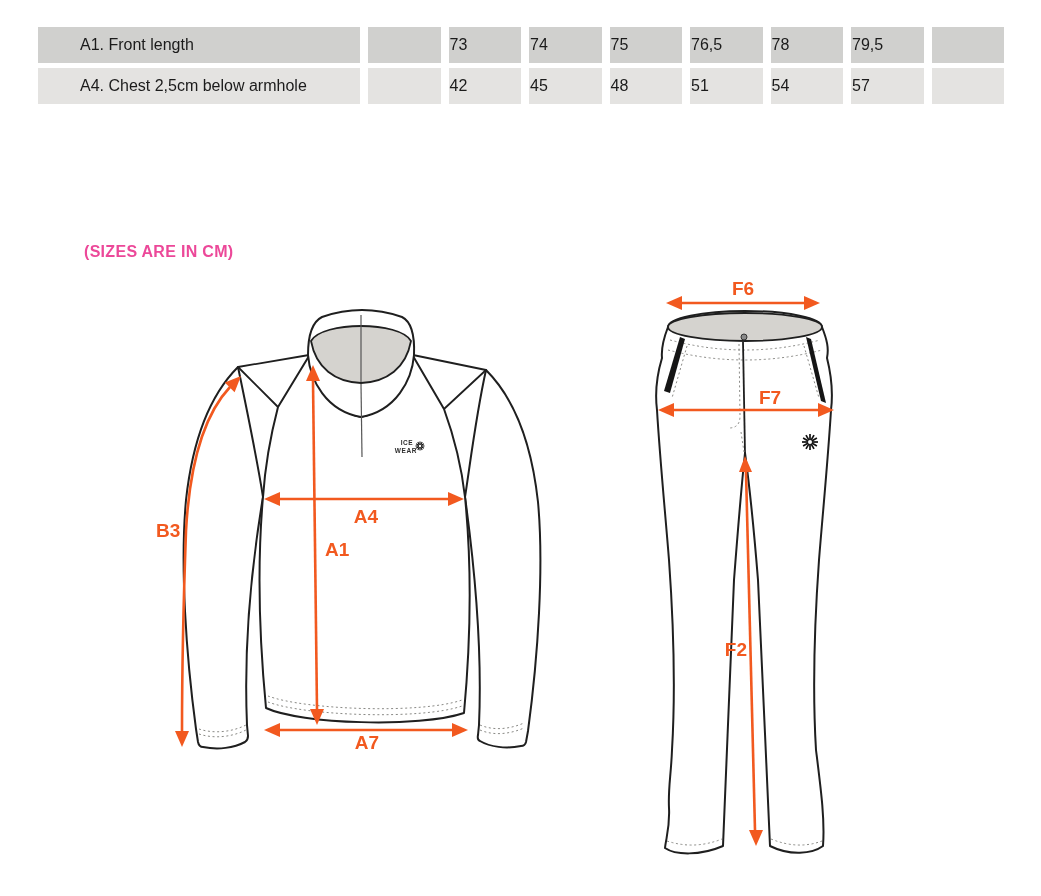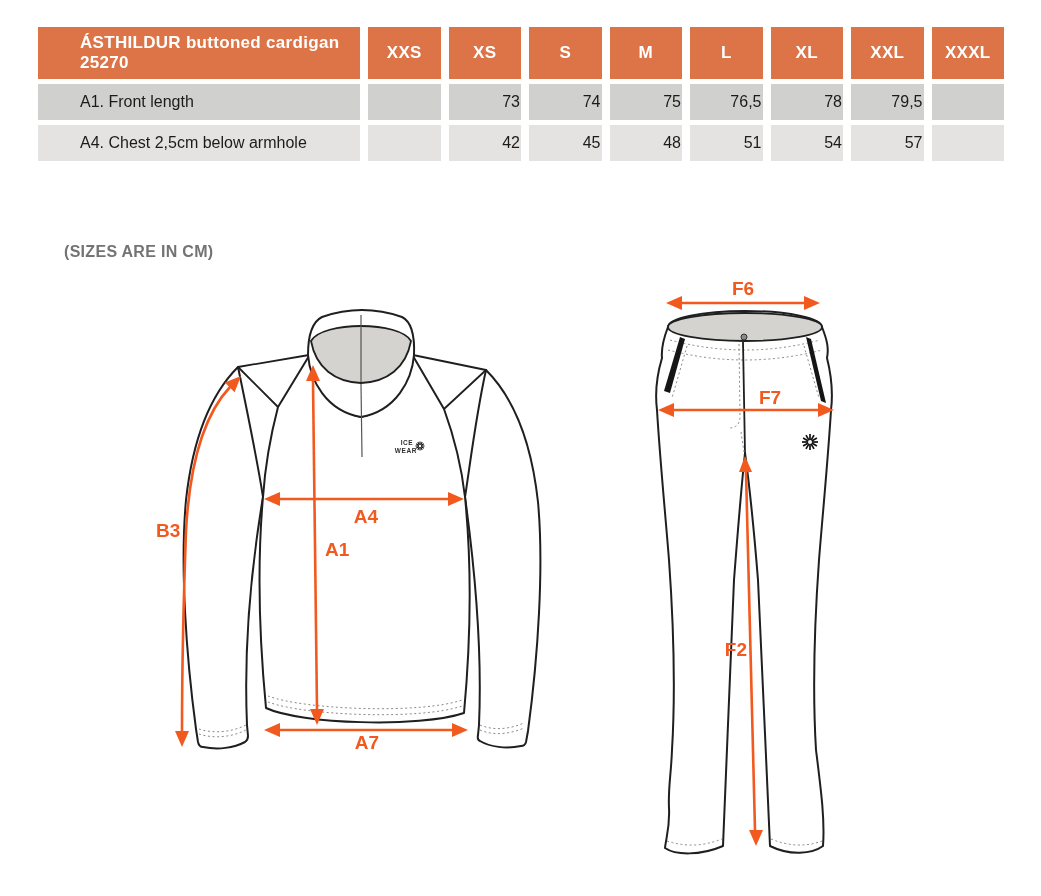--- a/index.html
+++ b/index.html
@@ -3,25 +3,25 @@
 <meta charset="utf-8">
 <style>
   html,body{margin:0;padding:0;background:#fff;}
   .page{position:relative;width:1041px;height:896px;background:#fff;overflow:hidden;
         font-family:"Liberation Sans",sans-serif;color:#1f1f1f;}
   table.size-table{position:absolute;left:30px;top:22px;width:982px;
         border-collapse:separate;border-spacing:8px 5px;table-layout:fixed;}
   .size-table th{background:#DC7448;color:#fff;font-size:17px;font-weight:bold;
         height:50px;text-align:center;letter-spacing:.3px;}
   .size-table th.title-cell{text-align:left;padding-left:42px;}
-  .size-table td{height:34px;font-size:16px;text-align:right;color:#1b1b1b;}
+  .size-table td{height:34px;font-size:16px;text-align:left;color:#1b1b1b;}
   .size-table td.row-label{text-align:left;padding-left:42px;}
   .size-table tr.dark td{background:#D0D0CE;margin-top:24px;}
   .size-table tr.light td{background:#E4E3E1;}
-  .sizes-note{position:absolute;left:64px;top:243px;color:#737373;
+  .sizes-note{position:absolute;left:84px;top:243px;color:#ec4899;
         font-size:16px;font-weight:bold;letter-spacing:.3px;}
   .diagram{position:absolute;}
   .sweater-svg{left:150px;top:285px;}
   .pants-svg{left:620px;top:280px;}
   svg .outline{fill:#fff;stroke:#1f1f1f;stroke-width:2;stroke-linejoin:round;}
   svg .seam{fill:none;stroke:#1f1f1f;stroke-width:1.8;stroke-linejoin:round;}
   svg .shade{fill:#D5D3CF;stroke:#1f1f1f;stroke-width:1.8;}
   svg .stitch{fill:none;stroke:#8a8a86;stroke-width:1;stroke-dasharray:2 2.6;}
   svg .thin{fill:none;stroke:#555;stroke-width:1.2;}
   svg .arrow-line{fill:none;stroke:#F2591F;stroke-width:2.6;}
@@ -44,31 +44,20 @@
       <col>
         <col>
         <col>
         <col>
         <col>
         <col>
         <col>
         <col>
     </colgroup>
     <tbody>
-        <tr>
-      <th class="title-cell">ÁSTHILDUR buttoned cardigan 25270</th>
-      <th>XXS</th>
-      <th>XS</th>
-      <th>S</th>
-      <th>M</th>
-      <th>L</th>
-      <th>XL</th>
-      <th>XXL</th>
-      <th>XXXL</th>
-    </tr>
     <tr class="dark">
       <td class="row-label">A1. Front length</td>
       <td></td>
       <td>73</td>
       <td>74</td>
       <td>75</td>
       <td>76,5</td>
       <td>78</td>
       <td>79,5</td>
       <td></td>

